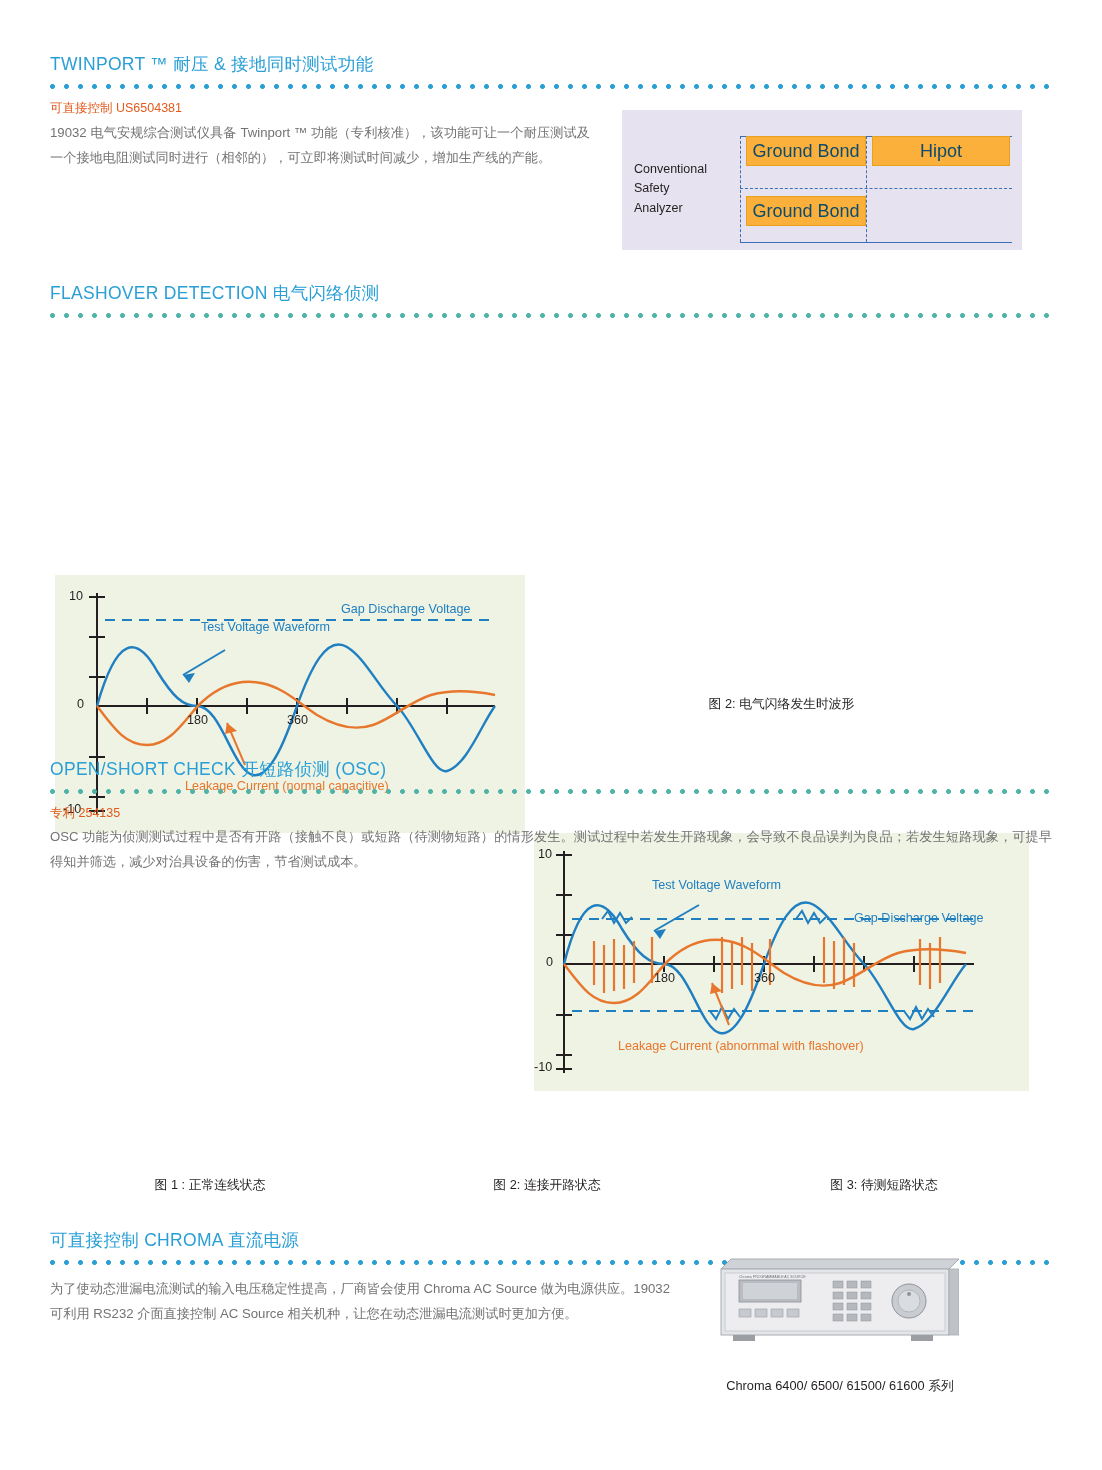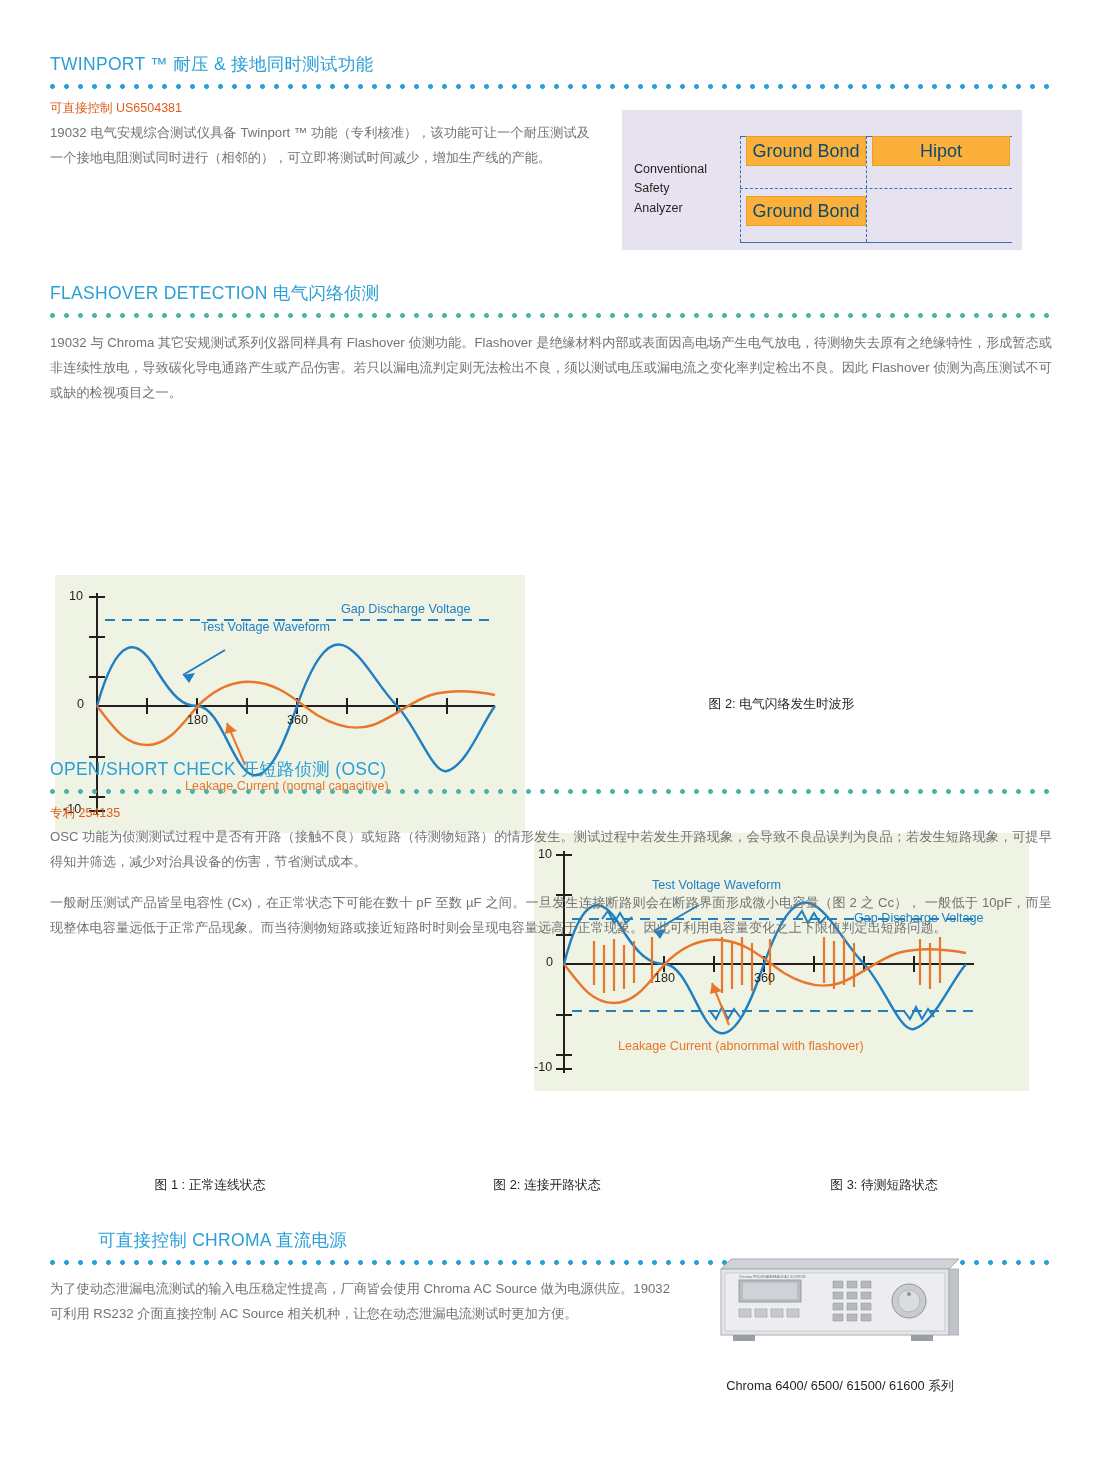--- a/index.html
+++ b/index.html
@@ -117,21 +117,20 @@
     <div class="hline" style="left:118px;top:132px;width:272px;"></div>
 
     <div class="gb-box" style="left:124px;top:26px;width:118px;height:28px;">Ground Bond</div>
     <div class="gb-box" style="left:250px;top:26px;width:136px;height:28px;">Hipot</div>
     <div class="gb-box" style="left:124px;top:86px;width:118px;height:28px;">Ground Bond</div>
   </div>
 
   <div class="abs sec-title" style="left:50px;top:281px;">FLASHOVER DETECTION 电气闪络侦测</div>
   <div class="abs dotrule" style="left:50px;top:313px;width:1002px;"></div>
 
-  <div class="abs body-text" style="left:50px;top:330px;width:1002px;">19032 与 Chroma 其它安规测试系列仪器同样具有 Flashover 侦测功能。Flashover 是绝缘材料内部或表面因高电场产生电气放电，待测物失去原有之绝缘特性，形成暂态或非连续性放电，导致碳化导电通路产生或产品伤害。若只以漏电流判定则无法检出不良，须以测试电压或漏电流之变化率判定检出不良。因此 Flashover 侦测为高压测试不可或缺的检视项目之一。</div>
 
   <div class="abs wave-panel" style="left:55px;top:435px;width:470px;height:258px;">
     <svg width="470" height="258" viewBox="0 0 470 258">
 
       <line x1="42" y1="18" x2="42" y2="240" stroke="#231f20" stroke-width="2"></line>
 
       <line x1="34" y1="22" x2="50" y2="22" stroke="#231f20" stroke-width="2"></line>
       <line x1="34" y1="62" x2="50" y2="62" stroke="#231f20" stroke-width="2"></line>
       <line x1="34" y1="102" x2="50" y2="102" stroke="#231f20" stroke-width="2"></line>
       <line x1="34" y1="182" x2="50" y2="182" stroke="#231f20" stroke-width="2"></line>
@@ -236,29 +235,28 @@
     <div class="wv-txt wv-blue" style="left:118px;top:45px;">Test Voltage Waveform</div>
     <div class="wv-txt wv-orange" style="left:84px;top:206px;">Leakage Current (abnornmal with flashover)</div>
   </div>
   <div class="abs caption" style="left:534px;top:696px;width:495px;">图 2: 电气闪络发生时波形</div>
 
   <div class="abs sec-title" style="left:50px;top:757px;">OPEN/SHORT CHECK 开短路侦测 (OSC)</div>
   <div class="abs dotrule" style="left:50px;top:789px;width:1002px;"></div>
 
   <div class="abs sub-red" style="left:50px;top:805px;">专利 254135</div>
   <div class="abs body-text" style="left:50px;top:824px;width:1002px;">OSC 功能为侦测测试过程中是否有开路（接触不良）或短路（待测物短路）的情形发生。测试过程中若发生开路现象，会导致不良品误判为良品；若发生短路现象，可提早得知并筛选，减少对治具设备的伤害，节省测试成本。</div>
-  <div class="abs body-text" style="left:50px;top:890px;width:1002px;">一般耐压测试产品皆呈电容性 (Cx)，在正常状态下可能在数十 pF 至数 µF 之间。一旦发生连接断路则会在断路界面形成微小电容量（图 2 之 Cc）， 一般低于 10pF，而呈现整体电容量远低于正常产品现象。而当待测物短路或接近短路时时则会呈现电容量远高于正常现象。因此可利用电容量变化之上下限值判定出短路问题。</div>
 
   <div class="abs caption" style="left:55px;top:1177px;width:310px;">图 1 : 正常连线状态</div>
 
   <div class="abs caption" style="left:392px;top:1177px;width:310px;">图 2: 连接开路状态</div>
 
   <div class="abs caption" style="left:729px;top:1177px;width:310px;">图 3: 待测短路状态</div>
 
-  <div class="abs sec-title" style="left:50px;top:1228px;margin-left:48px;">可直接控制 CHROMA 直流电源</div>
+  <div class="abs sec-title" style="left:50px;top:1228px;">可直接控制 CHROMA 直流电源</div>
   <div class="abs dotrule blue" style="left:50px;top:1260px;width:1002px;"></div>
 
   <div class="abs body-text" style="left:50px;top:1276px;width:620px;">为了使动态泄漏电流测试的输入电压稳定性提高，厂商皆会使用 Chroma AC Source 做为电源供应。19032 可利用 RS232 介面直接控制 AC Source 相关机种，让您在动态泄漏电流测试时更加方便。</div>
 
   <div class="psu" style="left:713px;top:1253px;">
     <svg width="246" height="96" viewBox="0 0 246 96">
 
       <polygon points="8,16 236,16 246,6 18,6" fill="#cfd2d6" stroke="#a8acb1" stroke-width="1"></polygon>
 
       <rect x="8" y="16" width="228" height="66" fill="#e3e5e8" stroke="#a8acb1" stroke-width="1"></rect>

